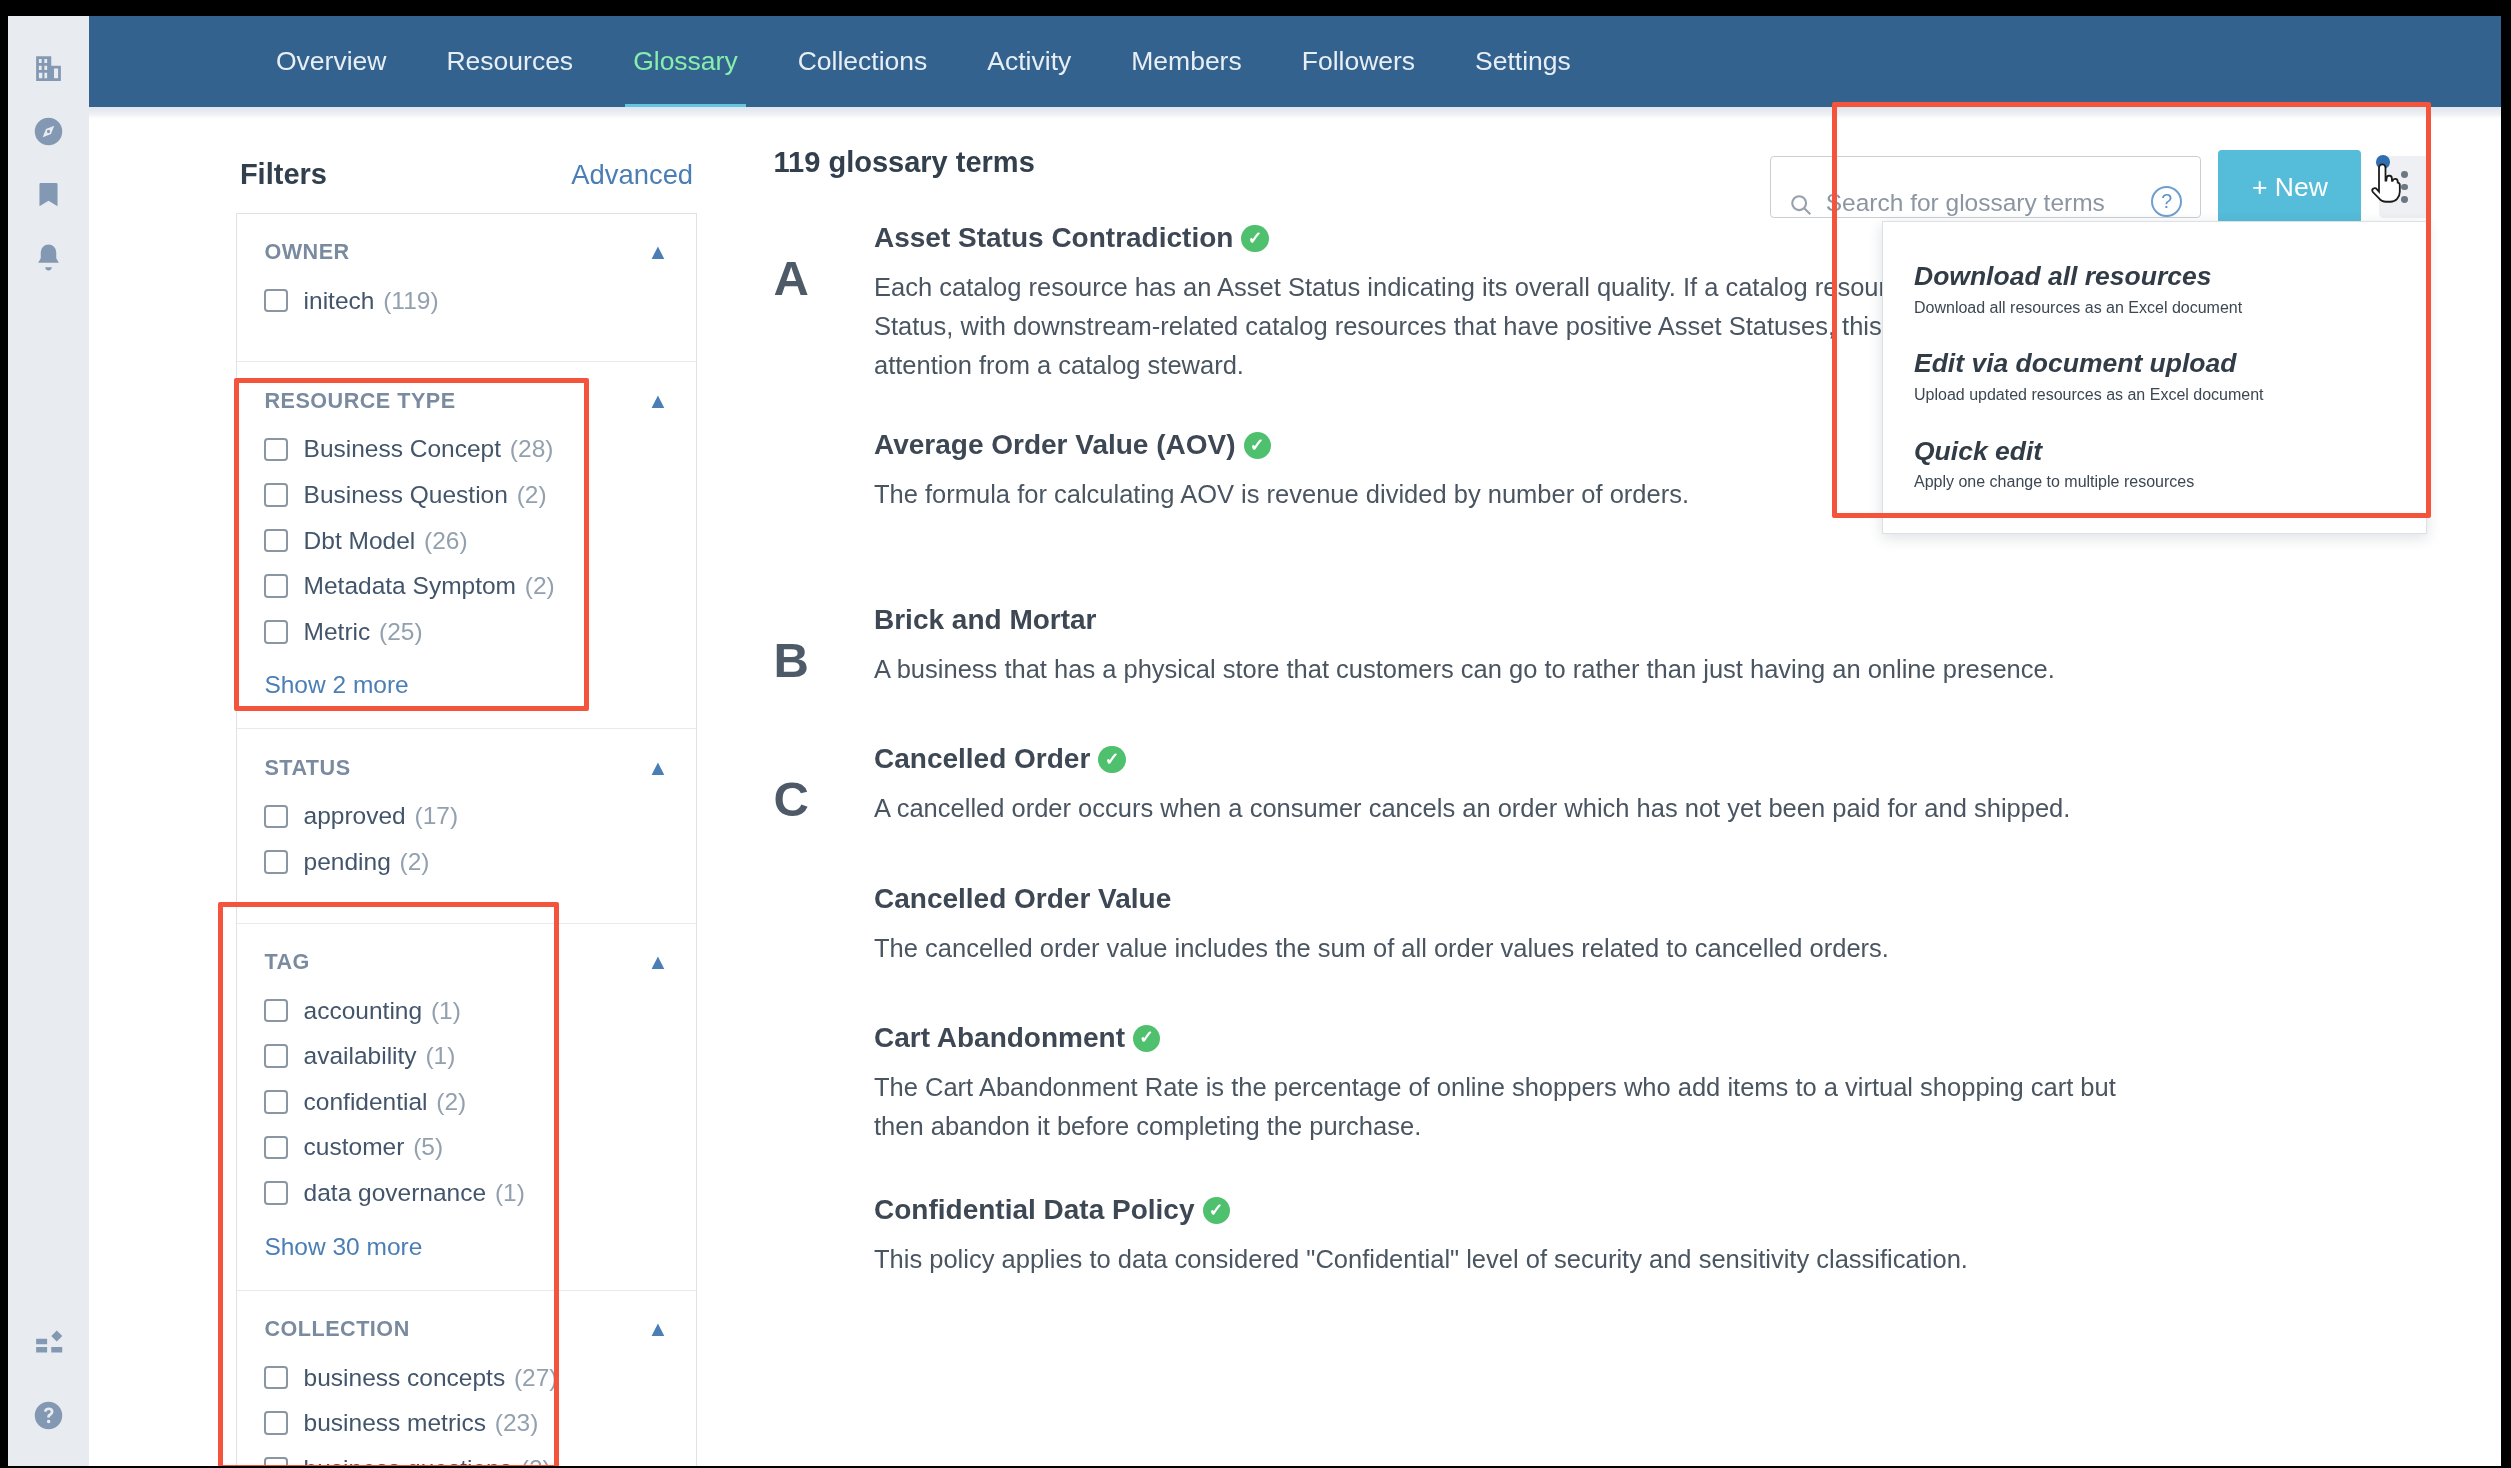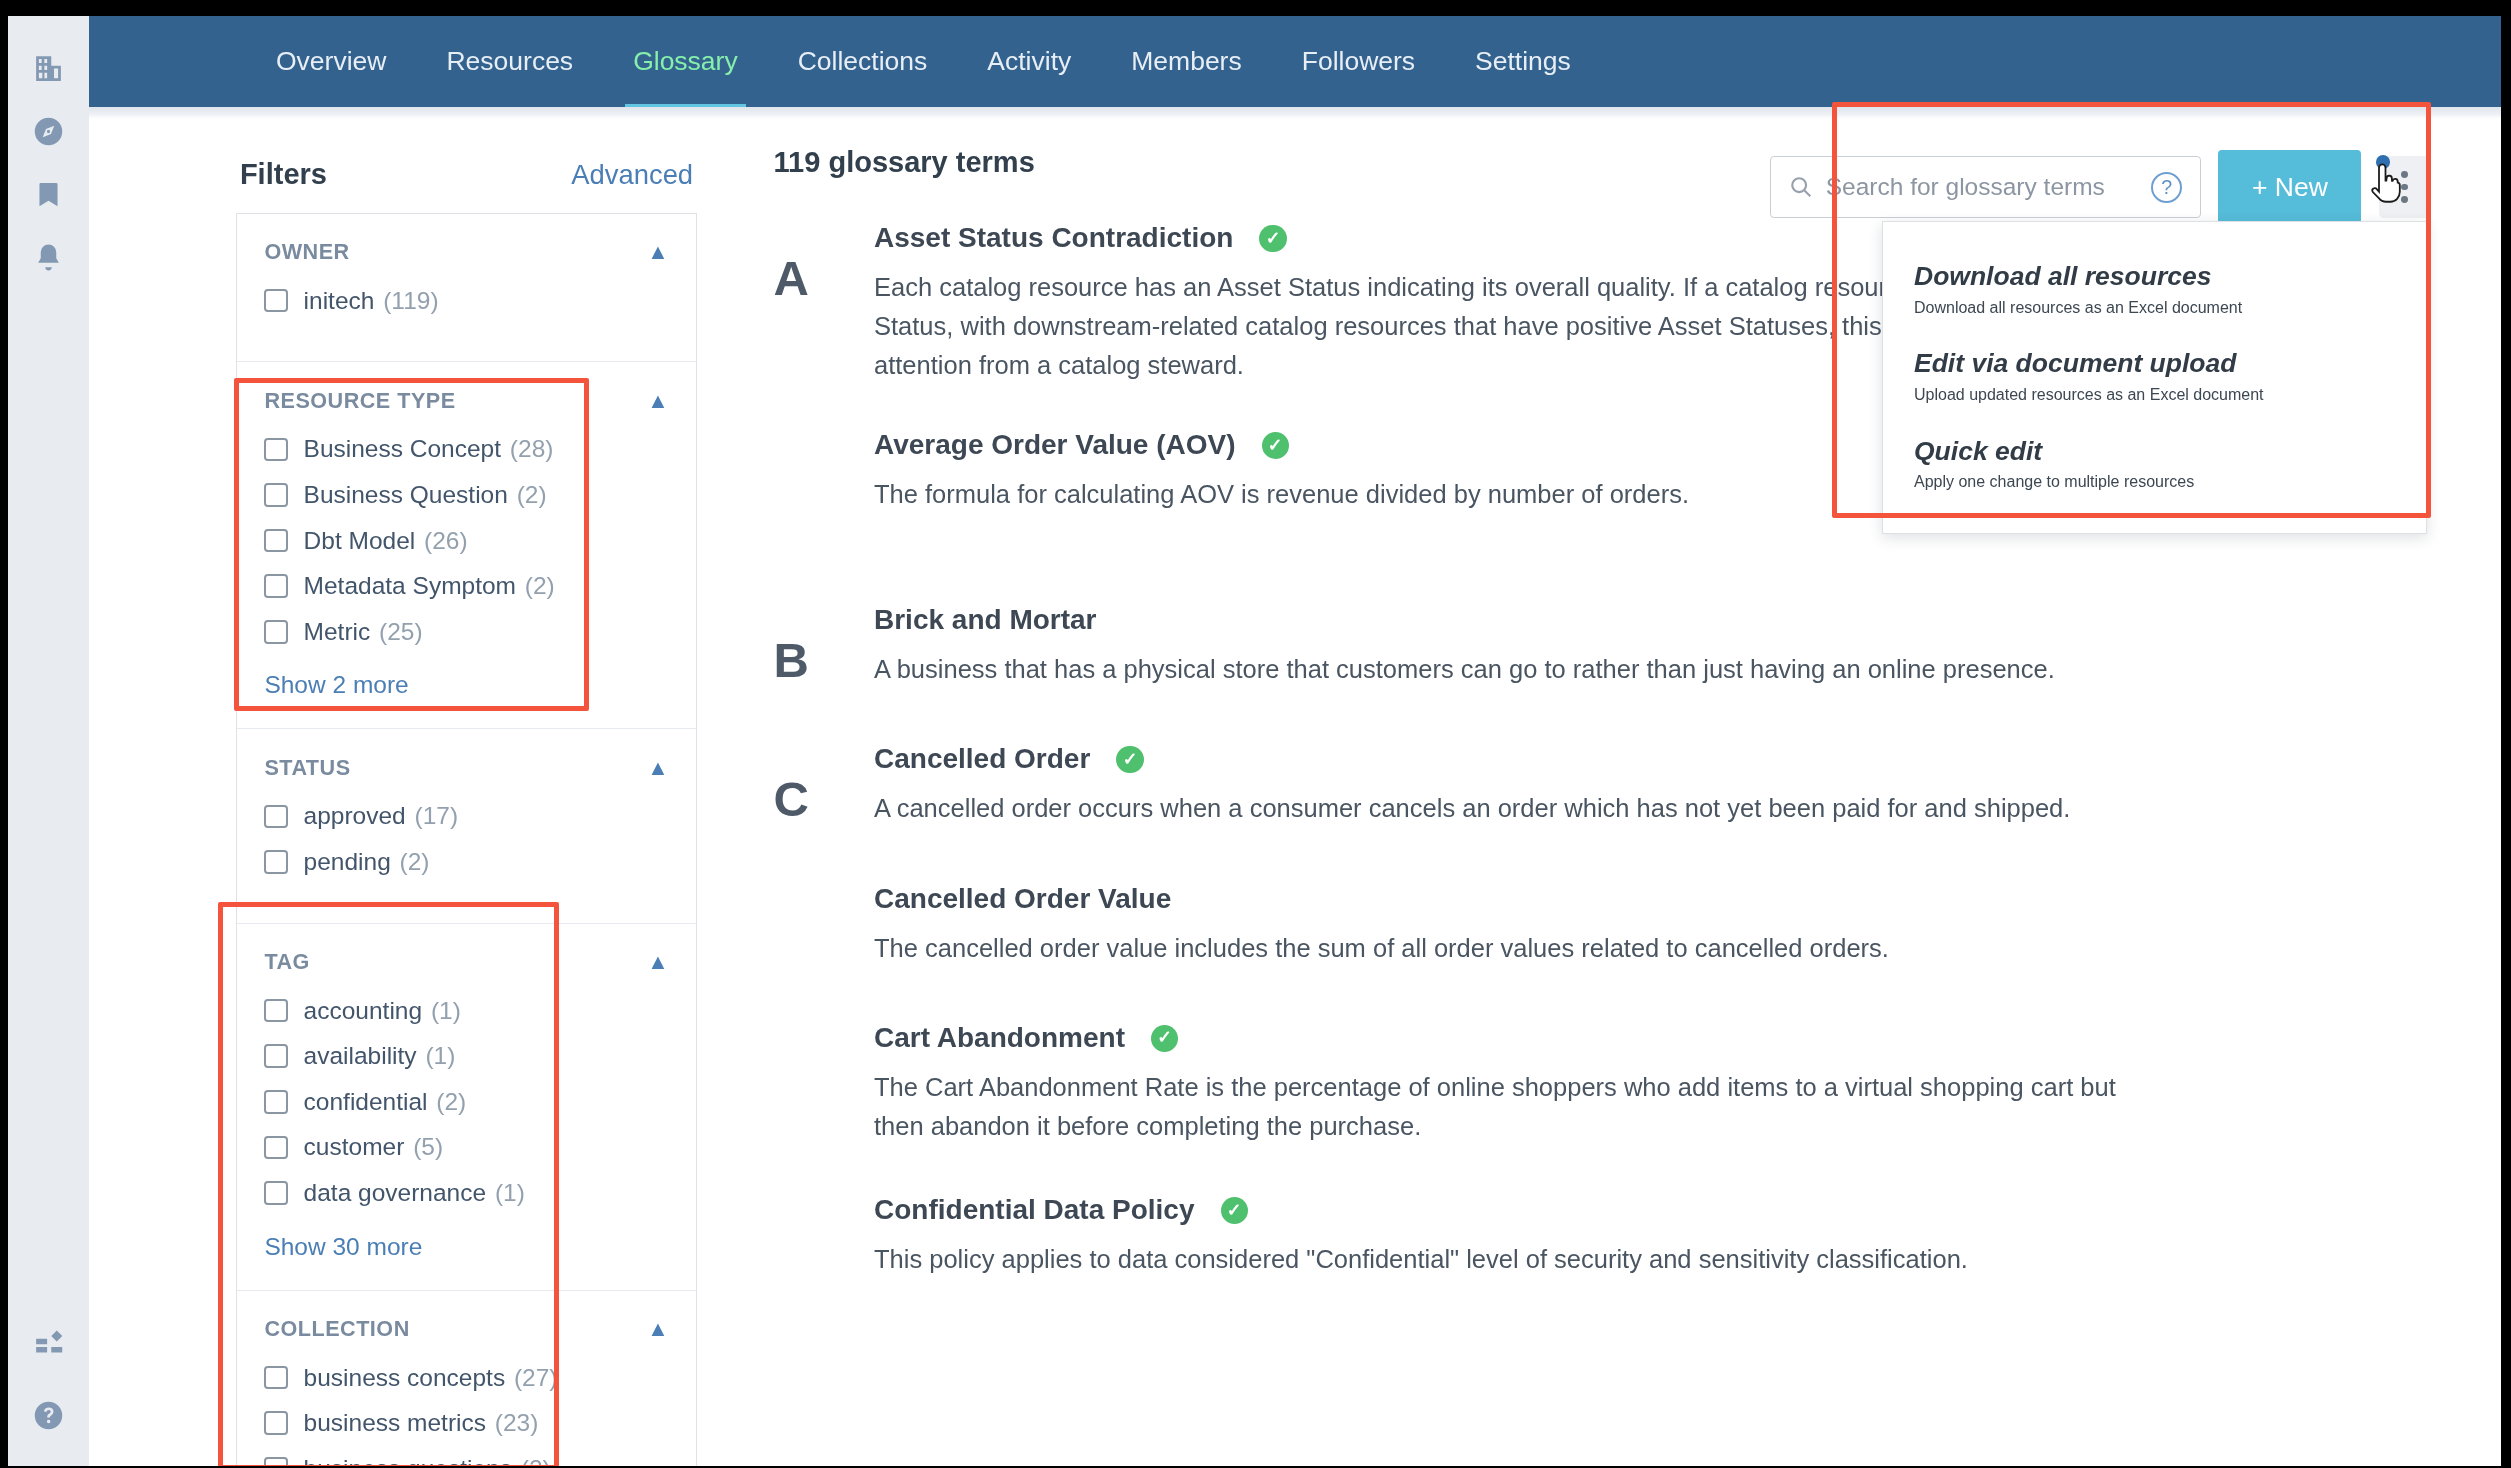--- a/index.html
+++ b/index.html
@@ -127,21 +127,21 @@
   .letter-block { display: flex; margin-bottom: 9.8px; }
   .letter {
     width: 118px; flex: none;
     font-size: 49px; font-weight: bold; color: #4e5a68;
     padding-top: 27.4px; padding-left: 17.6px;
   }
   .terms { flex: 1; }
   .term { margin-bottom: 45px; }
   .term-title {
     font-size: 28px; font-weight: bold; color: #3d4854;
-    display: flex; align-items: center; gap: 26px;
+    display: flex; align-items: center; gap: 8px;
     margin-bottom: 13.7px;
   }
   .badge-ok {
     width: 27.4px; height: 27.4px; border-radius: 50%;
     background: #4fc06e; color: #fff;
     display: inline-flex; align-items: center; justify-content: center;
     font-size: 17.6px; line-height: 1; flex: none;
     font-weight: bold;
   }
   .term-desc {
@@ -151,21 +151,21 @@
 
   
   .toolbar {
     position: absolute; right: 71px; top: 31px;
     display: flex; align-items: center; gap: 17.6px;
     z-index: 30;
   }
   .searchbox {
     width: 431px; height: 62px;
     border: 1px solid #c9ced5; border-radius: 3.9px; background: #fff;
-    display: flex; align-items: center; padding: 0 17.6px;
+    display: flex; align-items: flex-end; padding: 0 17.6px;
   }
   .search-icon { color: #97a1ad; margin-right: 11.8px; display:flex; }
   .search-input {
     border: none; outline: none; flex: 1;
     font-size: 24.5px; color: #6a7581;
     font-family: "Liberation Sans", sans-serif;
     background: transparent;
   }
   .search-input::placeholder { color: #8c96a2; }
   .help-circle {

